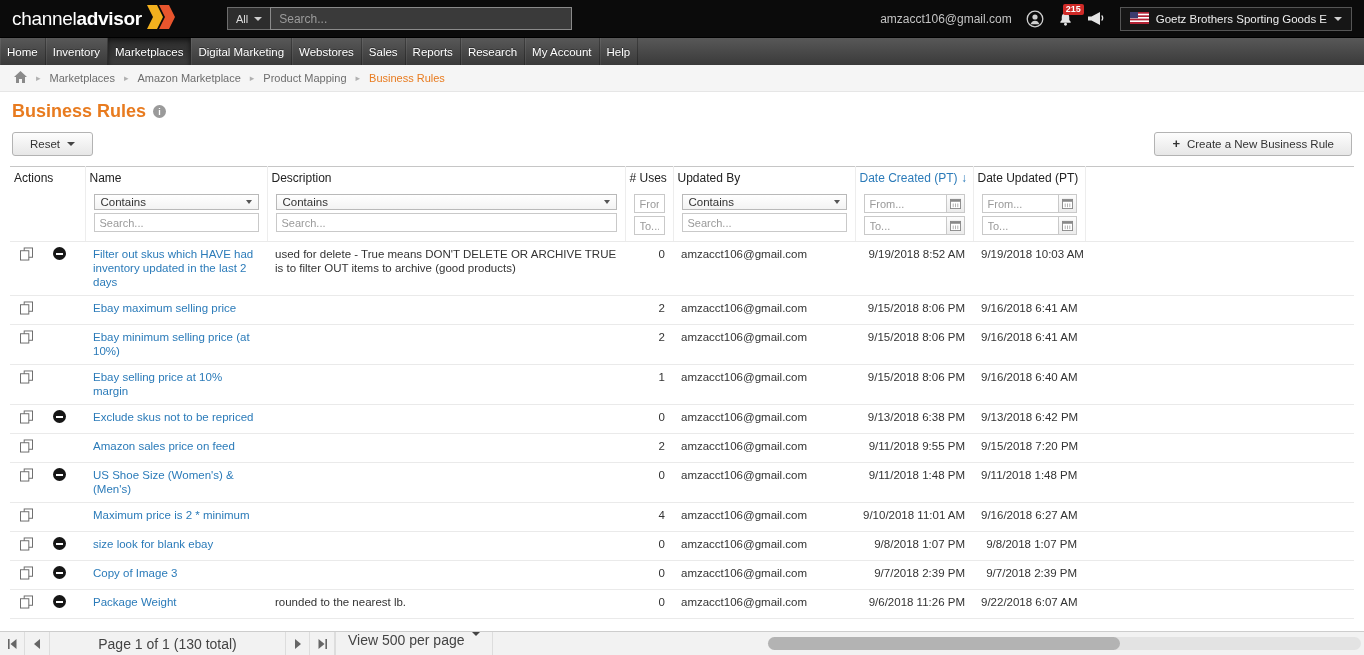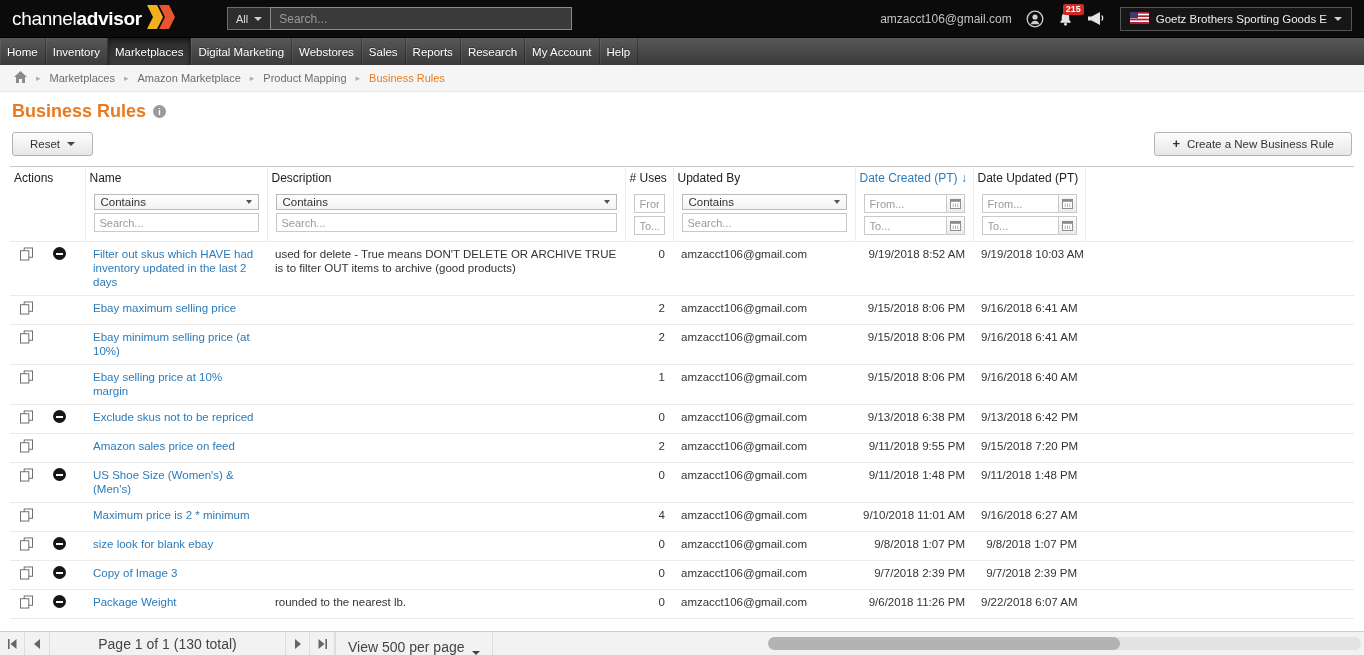--- a/index.html
+++ b/index.html
@@ -69,21 +69,21 @@
   .minus { display:inline-block; width:13px; height:13px; background:#161616; border-radius:50%; position:relative; margin-left:17px; cursor:pointer; vertical-align:top; }
   .minus::after { content:""; position:absolute; left:3px; top:5.5px; width:7px; height:2px; background:#fff; }
   .rule-link { color:#2b7bb9; text-decoration:none; cursor:pointer; }
   .c-uses { text-align:right; }
   .c-date { text-align:right; white-space:nowrap; }
 
   
   .pager { position:absolute; left:0; right:0; bottom:0; height:24px; background:#f2f2f2; border-top:1px solid #cdcdcd; display:flex; align-items:center; font-size:14px; color:#444; z-index:5; }
   .pg-btn { width:25px; height:100%; display:flex; align-items:center; justify-content:center; border-right:1px solid #ddd; cursor:pointer; }
   .pg-info { width:235px; text-align:center; color:#444; }
-  .pg-size { display:flex; align-items:flex-end; gap:7px; padding:0 12px; height:100%; border-left:1px solid #ddd; border-right:1px solid #ddd; cursor:pointer; }
+  .pg-size { display:flex; align-items:flex-start; gap:7px; padding:0 12px; height:100%; border-left:1px solid #ddd; border-right:1px solid #ddd; cursor:pointer; }
   .hscroll { position:absolute; left:768px; right:3px; top:5px; height:13px; background:#e3e3e3; border-radius:7px; }
   .hthumb { width:352px; height:13px; background:#b3b3b3; border-radius:7px; cursor:pointer; }
 </style>
 </head>
 <body>
 
 <div class="topbar">
   <div class="logo">
     <span class="logo-text"><span class="logo-channel">channel</span><span class="logo-advisor">advisor</span></span>
     <span>

